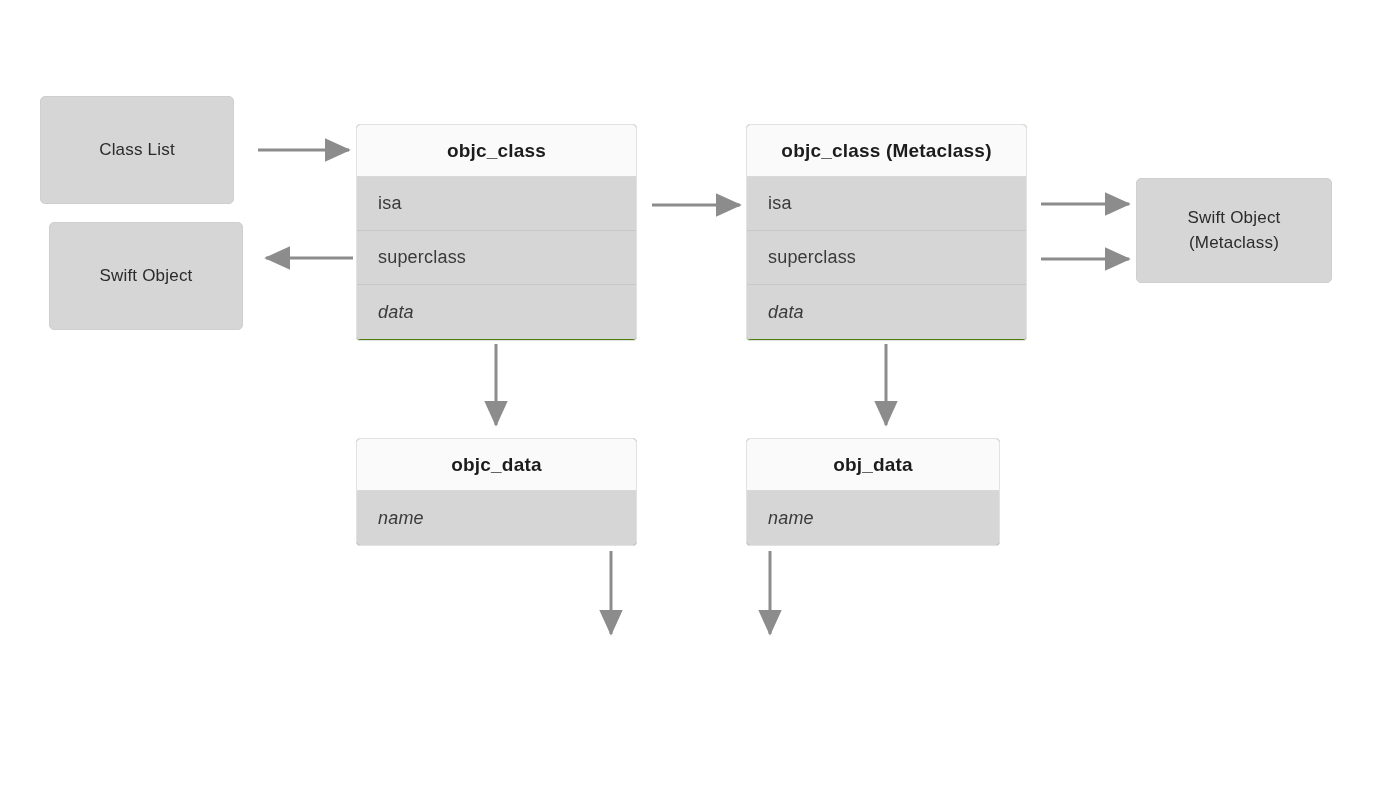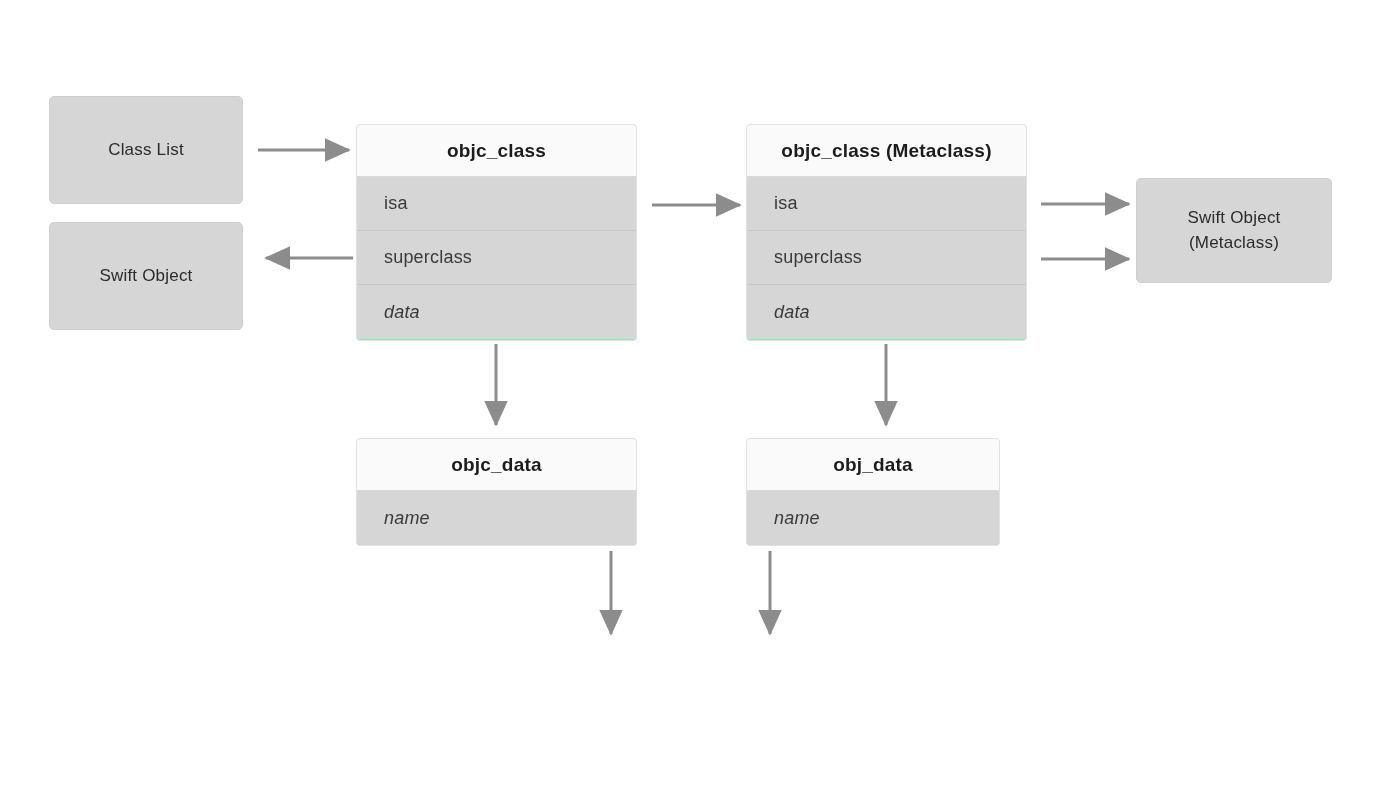--- a/index.html
+++ b/index.html
@@ -38,41 +38,41 @@
   }
   .plain-box span { display: block; }
 
   
   .struct {
     position: absolute;
     box-sizing: border-box;
     border: 1px solid #e2e2e2;
     border-radius: 4px;
     overflow: hidden;
-    background: #86efac;
+    background: #4d7c0f;
   }
   .struct-header {
     background: #fafafa;
     border-bottom: 1px solid #d9d9d9;
     height: 52px;
     display: flex;
     align-items: center;
     justify-content: center;
     font-weight: bold;
     font-size: 19px;
     color: #1c1c1c;
     letter-spacing: 0.2px;
     box-sizing: border-box;
   }
   .struct-row {
     background: #d6d6d6;
     height: 54px;
     display: flex;
     align-items: center;
-    padding-left: 27px;
+    padding-left: 21px;
     font-size: 18px;
     color: #3a3a3a;
     letter-spacing: 0.2px;
     box-sizing: border-box;
     border-bottom: 1px solid #c8c8c8;
   }
   .struct-row.last { border-bottom: none; font-style: italic; }
 
   
   #arrows {
@@ -126,21 +126,21 @@
 
     <g>
       <line x1="611" y1="551" x2="611" y2="634" stroke="#8c8c8c" stroke-width="3" marker-end="url(#ah-r)"></line>
     </g>
 
     <g>
       <line x1="770" y1="551" x2="770" y2="634" stroke="#8c8c8c" stroke-width="3" marker-end="url(#ah-r)"></line>
     </g>
   </svg>
 
-  <div class="plain-box" style="left:49px; top:96px; width:194px; height:108px;">
+  <div class="plain-box" style="left:40px; top:96px; width:194px; height:108px;">
     <span>Class List</span>
   </div>
 
   <div class="plain-box" style="left:49px; top:222px; width:194px; height:108px;">
     <span>Swift Object</span>
   </div>
 
   <div class="plain-box" style="left:1136px; top:178px; width:196px; height:105px; flex-direction:column;">
     <span>Swift Object</span>
     <span>(Metaclass)</span>

